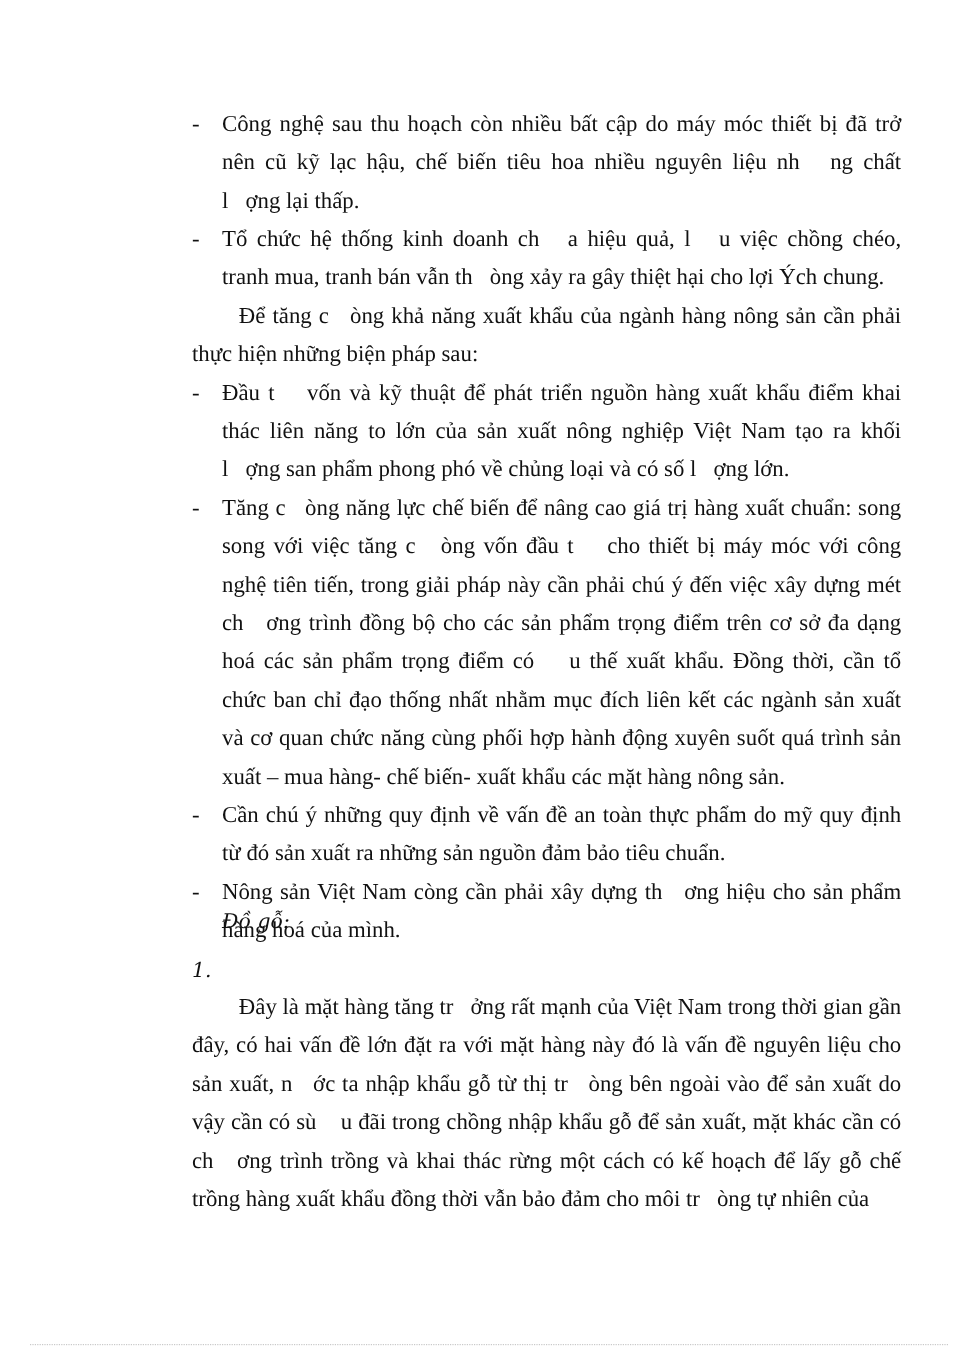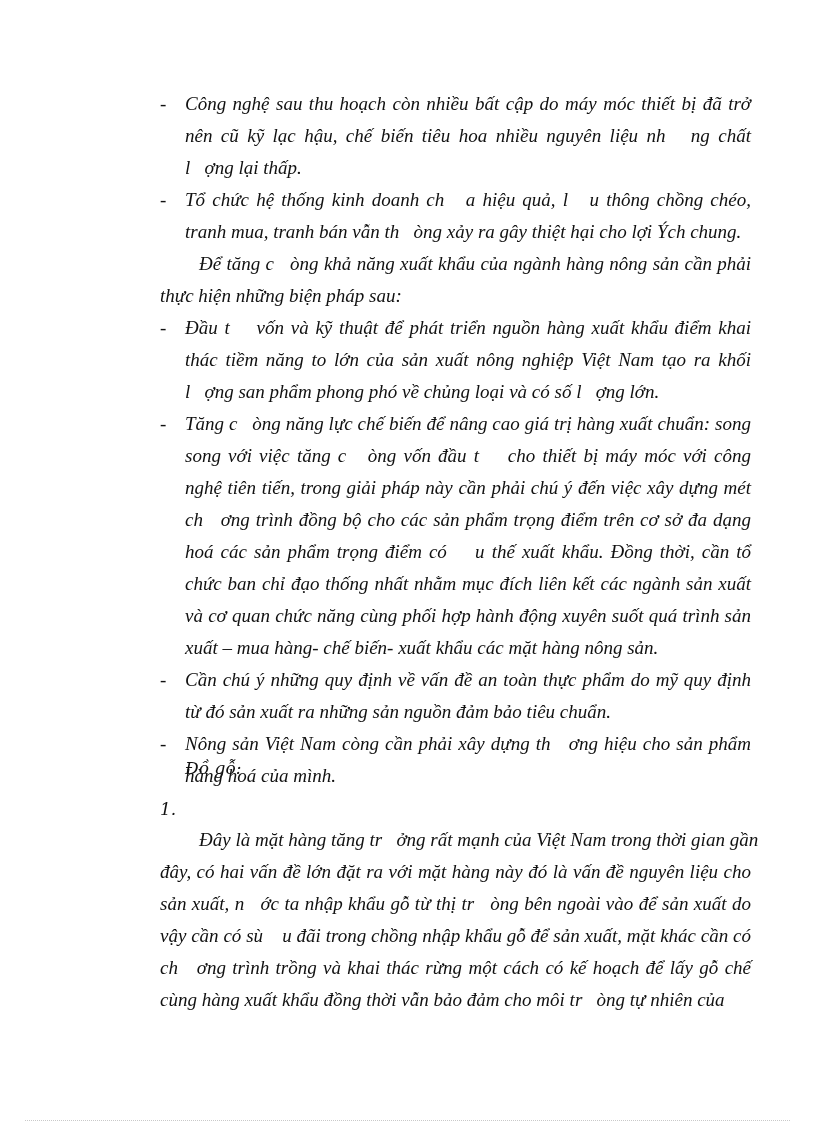--- a/index.html
+++ b/index.html
@@ -4,21 +4,21 @@
   <style>
     html, body { margin: 0; padding: 0; background: #ffffff; }
     body { width: 816px; height: 1123px; position: relative; overflow: hidden; }
     .page {
       position: absolute; left: 0; top: 0; width: 816px; height: 1123px;
       background: #ffffff;
       font-family: "Liberation Serif", "DejaVu Serif", serif;
       font-size: 19px; color: #111111;
     }
     .line {
-      position: absolute; white-space: pre; line-height: 24px; height: 24px; font-style: italic;
+      position: absolute; white-space: pre; line-height: 24px; height: 24px;
     }
     .just { text-align: justify; text-align-last: justify; }
     .dash { position: absolute; left: 160px; width: 12px; line-height: 24px; }
     .heading {
       font-family: "DejaVu Serif", "Liberation Serif", serif;
       font-style: italic; font-size: 17px;
     }
     .bottom-rule {
       position: absolute; left: 25px; right: 26px; top: 1120px; height: 0;
       border-top: 1px dotted #c9c9c9;
@@ -31,33 +31,33 @@
 
   <div>
     <span class="dash" style="top:92px">-</span>
     <div class="line just" style="left:185px;width:566px;top:92px">Công nghệ sau thu hoạch còn nhiều bất cập do máy móc thiết bị đã trở</div>
     <div class="line just" style="left:185px;width:566px;top:124px">nên cũ kỹ lạc hậu, chế biến tiêu hoa nhiều nguyên liệu nh   ng chất</div>
     <div class="line" style="left:185px;top:156px">l   ợng lại thấp.</div>
   </div>
 
   <div>
     <span class="dash" style="top:188px">-</span>
-    <div class="line just" style="left:185px;width:566px;top:188px">Tổ chức hệ thống kinh doanh ch   a hiệu quả, l   u thông chồng chéo,</div>
+    <div class="line just" style="left:185px;width:566px;top:188px">Tổ chức hệ thống kinh doanh ch   a hiệu quả, l   u việc chồng chéo,</div>
     <div class="line" style="left:185px;top:220px">tranh mua, tranh bán vẫn th   òng xảy ra gây thiệt hại cho lợi Ých chung.</div>
   </div>
 
   <div>
     <div class="line just" style="left:199px;width:552px;top:252px">Để tăng c   òng khả năng xuất khẩu của ngành hàng nông sản cần phải</div>
     <div class="line" style="left:160px;top:284px">thực hiện những biện pháp sau:</div>
   </div>
 
   <div>
     <span class="dash" style="top:316px">-</span>
     <div class="line just" style="left:185px;width:566px;top:316px">Đầu t    vốn và kỹ thuật để phát triển nguồn hàng xuất khẩu điểm khai</div>
-    <div class="line just" style="left:185px;width:566px;top:348px">thác tiềm năng to lớn của sản xuất nông nghiệp Việt Nam tạo ra khối</div>
+    <div class="line just" style="left:185px;width:566px;top:348px">thác liên năng to lớn của sản xuất nông nghiệp Việt Nam tạo ra khối</div>
     <div class="line" style="left:185px;top:380px">l   ợng san phẩm phong phó về chủng loại và có số l   ợng lớn.</div>
   </div>
 
   <div>
     <span class="dash" style="top:412px">-</span>
     <div class="line just" style="left:185px;width:566px;top:412px">Tăng c   òng năng lực chế biến để nâng cao giá trị hàng xuất chuẩn: song</div>
     <div class="line just" style="left:185px;width:566px;top:444px">song với việc tăng c   òng vốn đầu t    cho thiết bị máy móc với công</div>
     <div class="line just" style="left:185px;width:566px;top:476px">nghệ tiên tiến, trong giải pháp này cần phải chú ý đến việc xây dựng mét</div>
     <div class="line just" style="left:185px;width:566px;top:508px">ch   ơng trình đồng bộ cho các sản phẩm trọng điểm trên cơ sở đa dạng</div>
     <div class="line just" style="left:185px;width:566px;top:540px">hoá các sản phẩm trọng điểm có    u thế xuất khẩu. Đồng thời, cần tổ</div>
@@ -82,17 +82,17 @@
     <span class="line heading" style="left:160px;top:797px">1.</span>
     <span class="line heading" style="left:185px;top:756px">Đồ gỗ:</span>
   </div>
 
   <div>
     <div class="line just" style="left:199px;width:552px;top:828px">Đây là mặt hàng tăng tr   ởng rất mạnh của Việt Nam trong thời gian gần</div>
     <div class="line just" style="left:160px;width:591px;top:860px">đây, có hai vấn đề lớn đặt ra với mặt hàng này đó là vấn đề nguyên liệu cho</div>
     <div class="line just" style="left:160px;width:591px;top:892px">sản xuất, n   ớc ta nhập khẩu gỗ từ thị tr   òng bên ngoài vào để sản xuất do</div>
     <div class="line just" style="left:160px;width:591px;top:924px">vậy cần có sù    u đãi trong chồng nhập khẩu gỗ để sản xuất, mặt khác cần có</div>
     <div class="line just" style="left:160px;width:591px;top:956px">ch   ơng trình trồng và khai thác rừng một cách có kế hoạch để lấy gỗ chế</div>
-    <div class="line" style="left:160px;top:988px">cùng hàng xuất khẩu đồng thời vẫn bảo đảm cho môi tr   òng tự nhiên của</div>
+    <div class="line" style="left:160px;top:988px">trồng hàng xuất khẩu đồng thời vẫn bảo đảm cho môi tr   òng tự nhiên của</div>
   </div>
 
   <div class="bottom-rule"></div>
 </div>
 
 </body></html>

